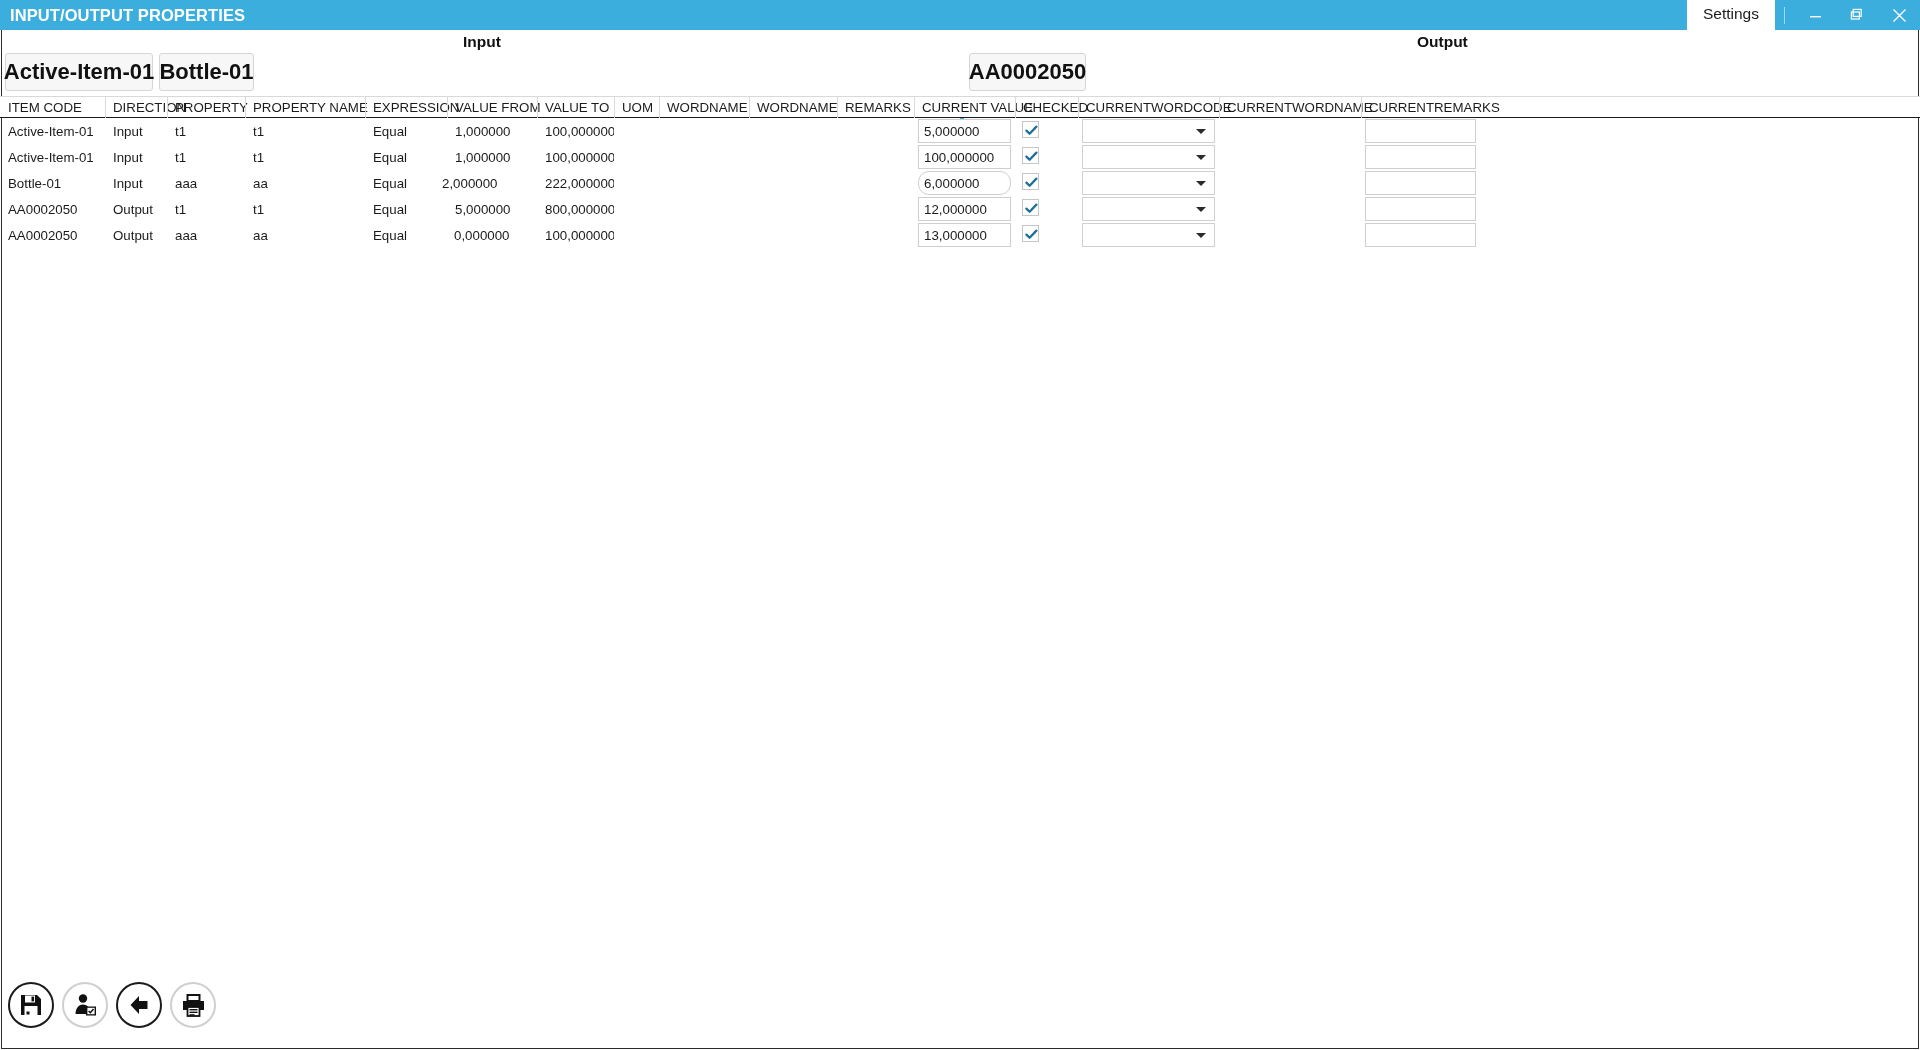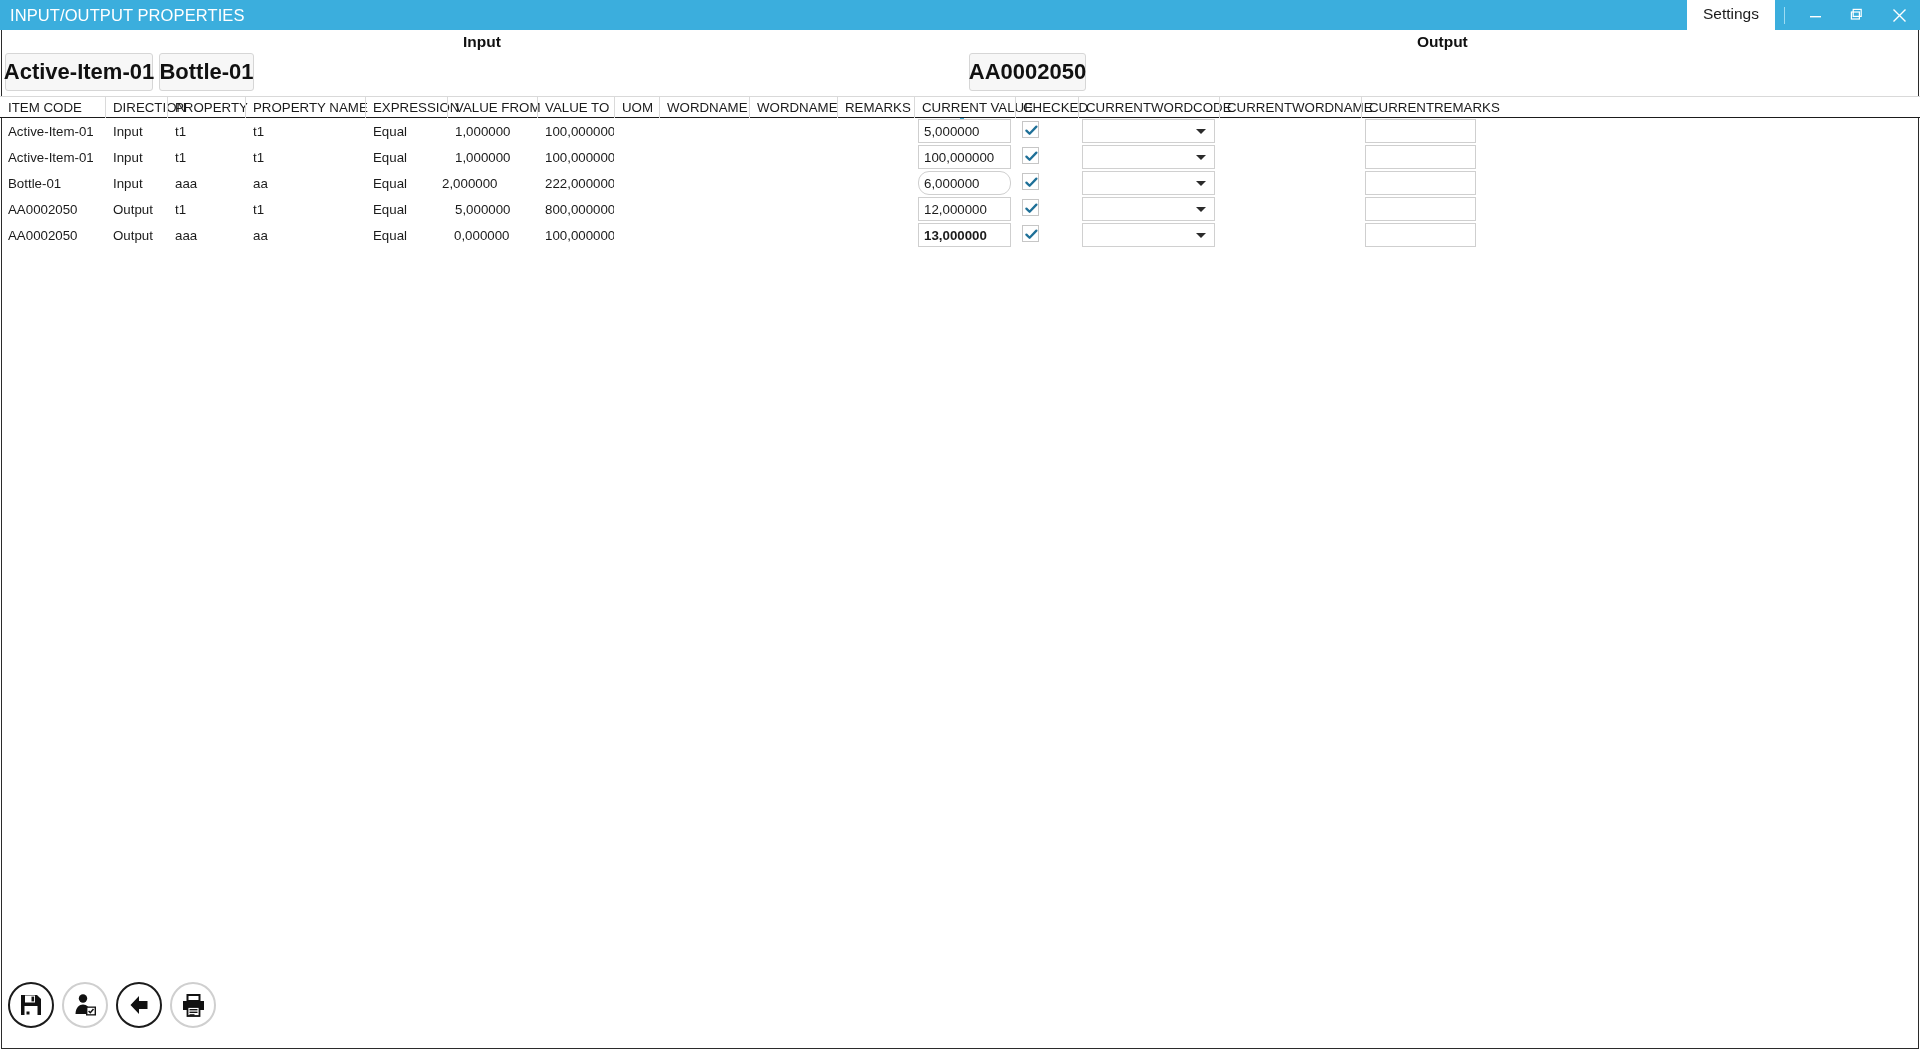--- a/index.html
+++ b/index.html
@@ -27,21 +27,21 @@
     background: #3BAEDD;
     display: flex;
     align-items: center;
   }
   .titlebar-text {
     color: #ffffff;
     font-size: 16.5px;
     margin-left: 10px;
     letter-spacing: 0.1px;
     white-space: nowrap;
-    font-weight: 400;
+    font-weight: 700;
   }
   .titlebar-spacer { flex: 1 1 auto; }
 
   .settings-tab {
     height: 30px;
     background: #ffffff;
     color: #1b1b1b;
     font-size: 15.5px;
     display: flex;
     align-items: center;
@@ -426,21 +426,21 @@
           <div class="cell" style="left: 105px; width: 62px;">Output</div>
           <div class="cell" style="left: 167px; width: 78px;">aaa</div>
           <div class="cell" style="left: 245px; width: 120px;">aa</div>
           <div class="cell" style="left: 365px; width: 82px;">Equal</div>
           <div class="cell" style="left: 446px; width: 90px;">0,000000</div>
           <div class="cell" style="left: 537px; width: 77px;">100,000000</div>
           <div class="cell" style="left: 614px; width: 45px;"></div>
           <div class="cell" style="left: 659px; width: 90px;"></div>
           <div class="cell" style="left: 749px; width: 88px;"></div>
           <div class="cell" style="left: 837px; width: 77px;"></div>
-          <div class="cv-input" style="left: 918px; width: 93px; font-weight: bold;">13,000000</div>
+          <div class="cv-input" style="left: 918px; width: 93px;">13,000000</div>
           <div class="chk-wrap" style="left: 1022px;">
             <div class="chk">
               <svg width="15" height="15" viewBox="0 0 15 15">
                 <path d="M2.4 7.6 L5.6 10.8 L12.4 3.6" stroke="#1F7098" stroke-width="2.3" fill="none" stroke-linecap="round" stroke-linejoin="round"></path>
               </svg>
             </div>
           </div>
           <div class="combo" style="left: 1082px; width: 133px;">
             <div class="arrow"></div>
           </div>

